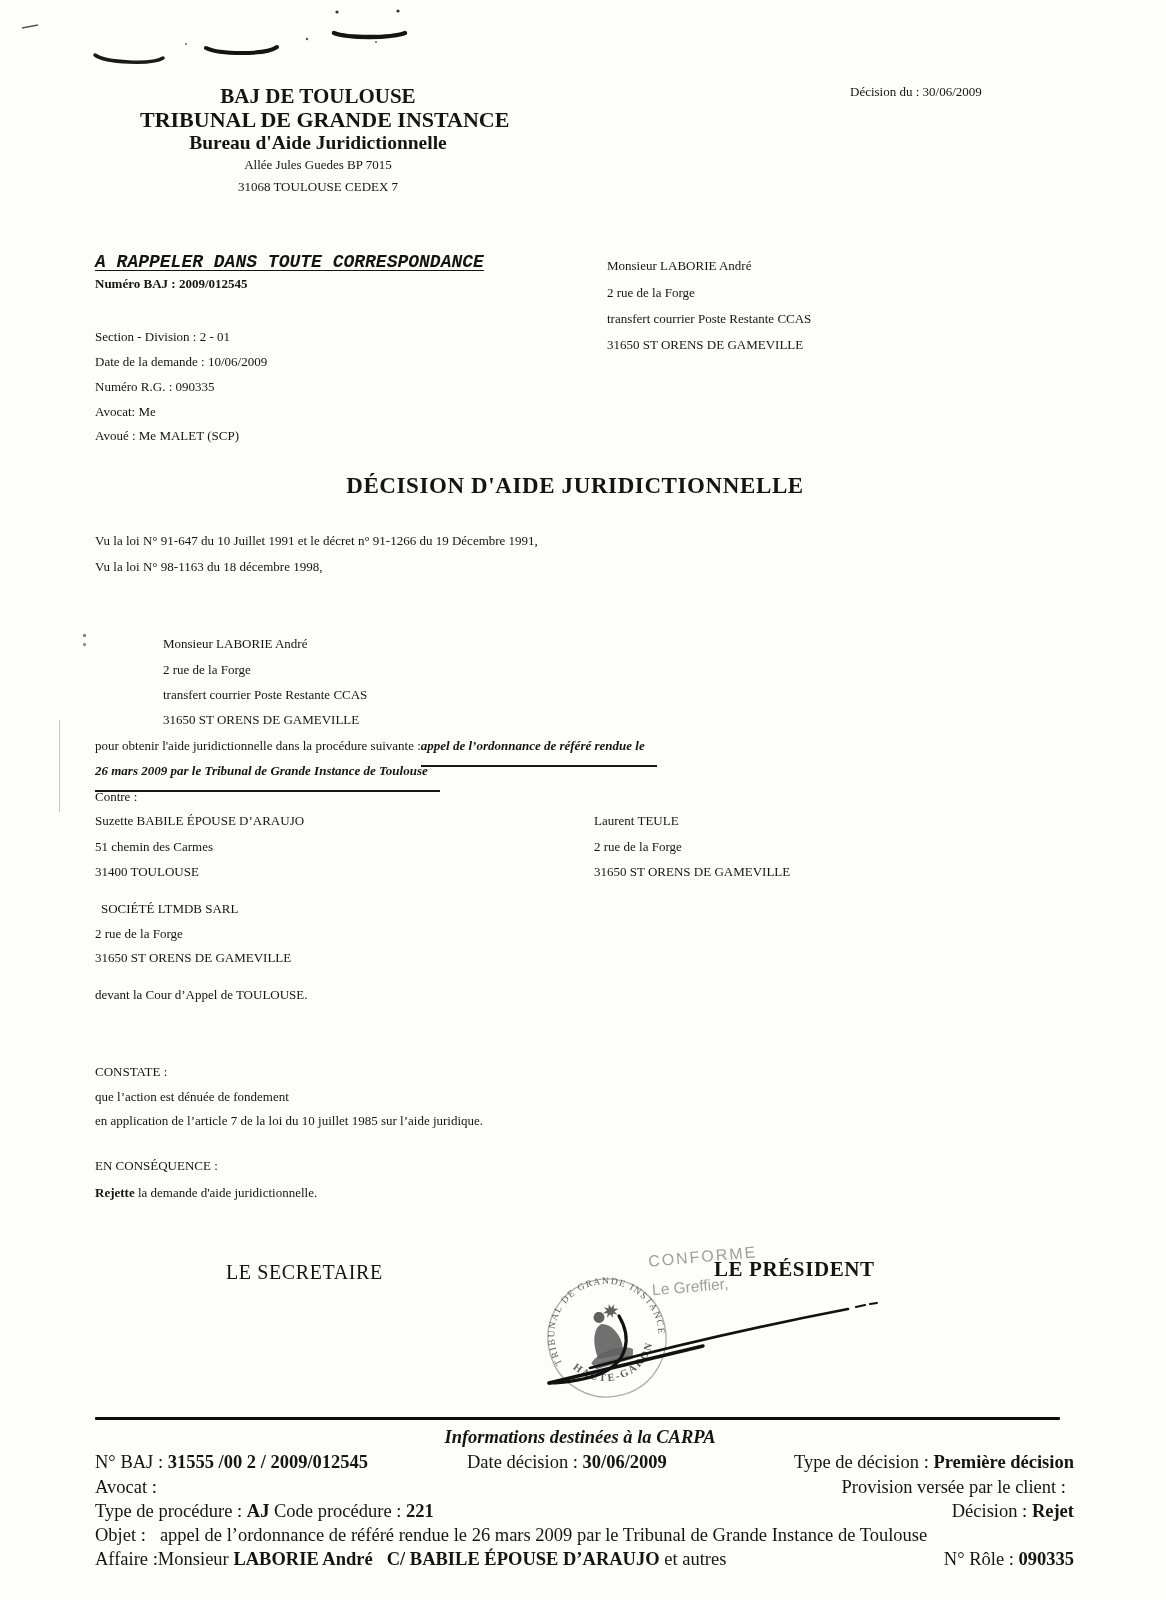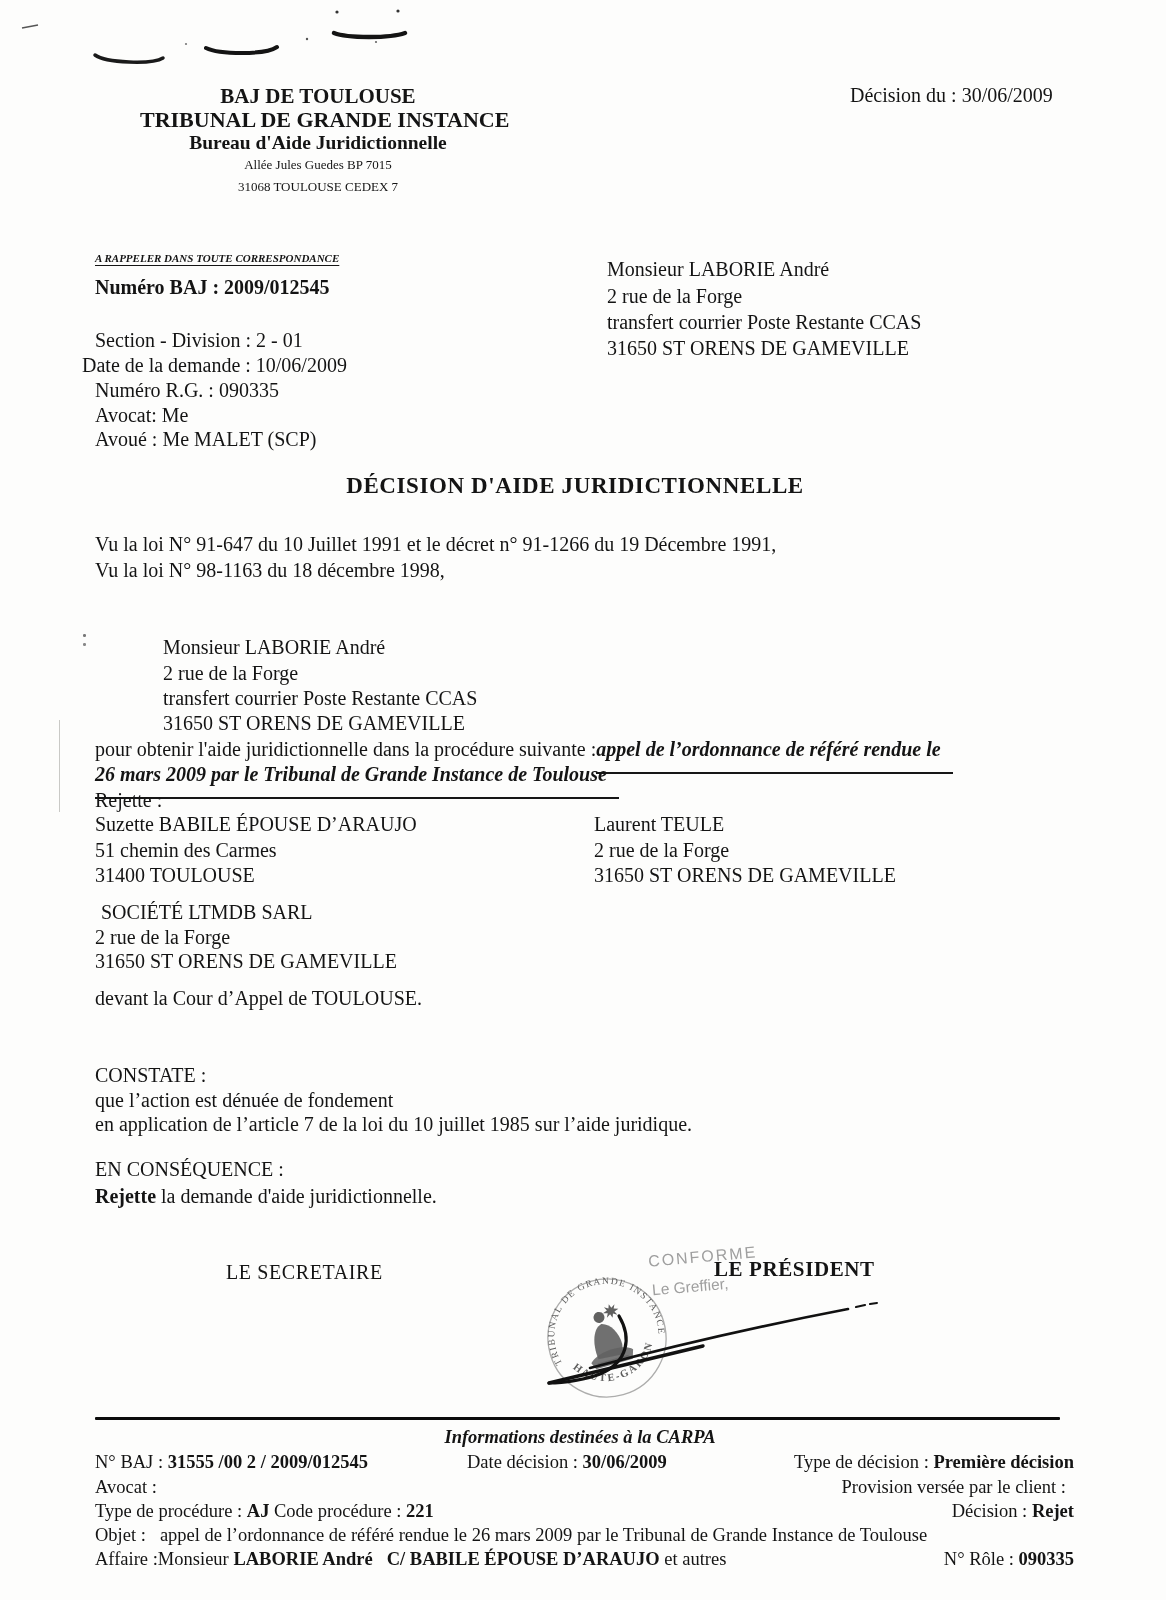--- a/index.html
+++ b/index.html
@@ -9,25 +9,25 @@
     margin:0 auto;
     background:#fdfdfc;
     font-family:"Liberation Serif","DejaVu Serif",serif;
     color:#141414;
     overflow:hidden;
   }
   .abs{position:absolute;white-space:nowrap;}
   .b{font-weight:bold;}
   .ctr{text-align:center;}
   .fs16{font-size:13px;}
-  .fs19{font-size:20px;}
+  .fs19{font-size:13px;}
   .fs21{font-size:21px;}
   .notice{
-    font-size:11px;font-weight:bold;font-style:italic;
-    text-decoration:underline;text-underline-offset:3px;
+    font-size:18px;font-weight:bold;font-style:italic;
+    text-decoration:underline;text-underline-offset:3px;font-family:Liberation Mono, monospace;
   }
   .proc{
     font-weight:bold;font-style:italic;
     border-bottom:2px solid #161616;
     padding-right:12px;padding-bottom:12px;
   }
   .title{
     font-size:23px;font-weight:bold;letter-spacing:.6px;
   }
   .carpa{
@@ -67,21 +67,21 @@
   <div class="abs b ctr" style="left:140px;top:107px;width:356px;font-size:22px">TRIBUNAL DE GRANDE INSTANCE</div>
   <div class="abs b ctr" style="left:140px;top:132px;width:356px;font-size:19.5px">Bureau d'Aide Juridictionnelle</div>
   <div class="abs fs16 ctr" style="left:140px;top:157px;width:356px">Allée Jules Guedes BP 7015</div>
   <div class="abs fs16 ctr" style="left:140px;top:179px;width:356px">31068 TOULOUSE CEDEX 7</div>
 
   <div class="abs fs19" style="left:850px;top:84px">Décision du : 30/06/2009</div>
 
   <div class="abs notice" style="left:95px;top:252px">A RAPPELER DANS TOUTE CORRESPONDANCE</div>
   <div class="abs b fs19" style="left:95px;top:276px">Numéro BAJ : 2009/012545</div>
   <div class="abs fs19" style="left:95px;top:329px">Section - Division : 2 - 01</div>
-  <div class="abs fs19" style="left:82px;top:354px">Date de la demande : 10/06/2009</div>
+  <div class="abs fs19" style="left:95px;top:354px">Date de la demande : 10/06/2009</div>
   <div class="abs fs19" style="left:95px;top:379px">Numéro R.G. : 090335</div>
   <div class="abs fs19" style="left:95px;top:404px">Avocat: Me</div>
   <div class="abs fs19" style="left:95px;top:428px">Avoué : Me MALET (SCP)</div>
 
   <div class="abs fs19" style="left:607px;top:258px">Monsieur LABORIE André</div>
   <div class="abs fs19" style="left:607px;top:285px">2 rue de la Forge</div>
   <div class="abs fs19" style="left:607px;top:311px">transfert courrier Poste Restante CCAS</div>
   <div class="abs fs19" style="left:607px;top:337px">31650 ST ORENS DE GAMEVILLE</div>
 
   <div class="abs title ctr" style="left:0;top:473px;width:1150px">DÉCISION D'AIDE JURIDICTIONNELLE</div>
@@ -90,21 +90,21 @@
   <div class="abs fs19" style="left:95px;top:559px">Vu la loi N° 98-1163 du 18 décembre 1998,</div>
 
   <div class="abs fs19" style="left:163px;top:636px">Monsieur LABORIE André</div>
   <div class="abs fs19" style="left:163px;top:662px">2 rue de la Forge</div>
   <div class="abs fs19" style="left:163px;top:687px">transfert courrier Poste Restante CCAS</div>
   <div class="abs fs19" style="left:163px;top:712px">31650 ST ORENS DE GAMEVILLE</div>
 
   <div class="abs fs19" style="left:95px;top:738px"><span>pour obtenir l'aide juridictionnelle dans la procédure suivante :</span><span class="proc">appel de l’ordonnance de référé rendue le</span></div>
   <div class="abs fs19" style="left:95px;top:763px"><span class="proc">26 mars 2009 par le Tribunal de Grande Instance de Toulouse</span></div>
 
-  <div class="abs fs19" style="left:95px;top:789px">Rejette :</div>
+  <div class="abs fs19" style="left:95px;top:789px">Contre :</div>
 
   <div class="abs fs19" style="left:95px;top:813px">Suzette BABILE ÉPOUSE D’ARAUJO</div>
   <div class="abs fs19" style="left:95px;top:839px">51 chemin des Carmes</div>
   <div class="abs fs19" style="left:95px;top:864px">31400 TOULOUSE</div>
 
   <div class="abs fs19" style="left:594px;top:813px">Laurent TEULE</div>
   <div class="abs fs19" style="left:594px;top:839px">2 rue de la Forge</div>
   <div class="abs fs19" style="left:594px;top:864px">31650 ST ORENS DE GAMEVILLE</div>
 
   <div class="abs fs19" style="left:101px;top:901px">SOCIÉTÉ LTMDB SARL</div>

